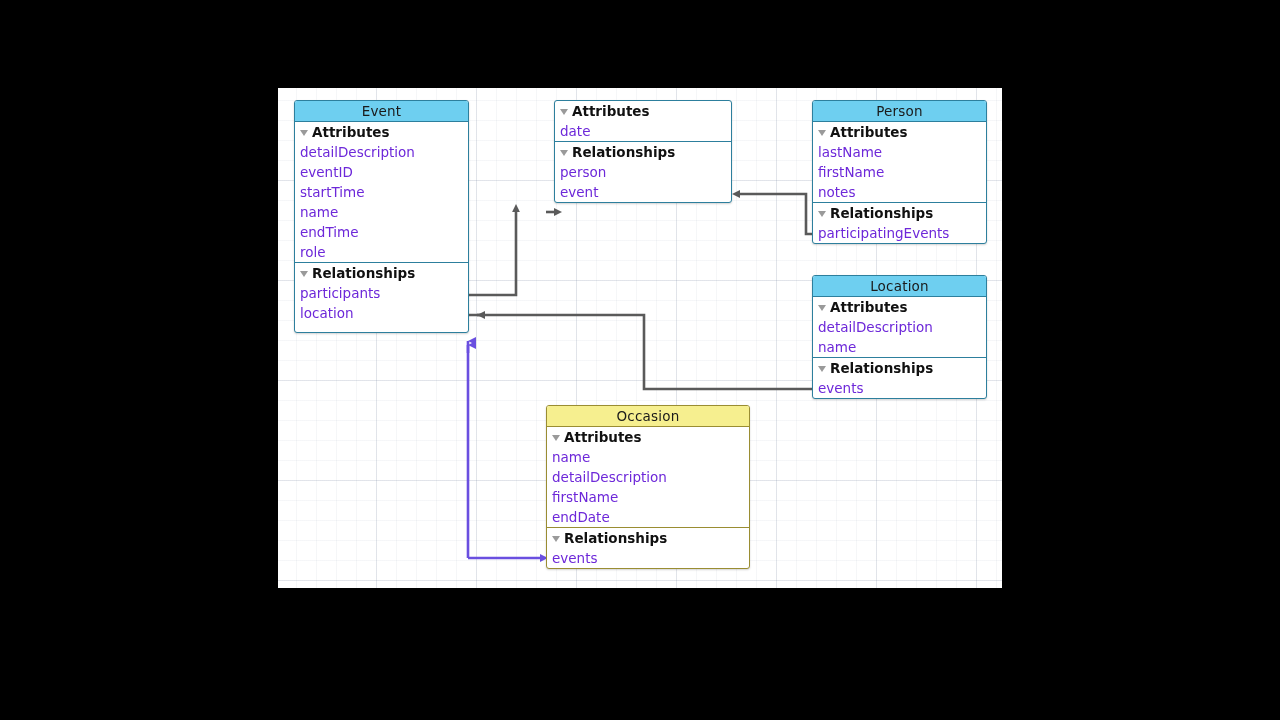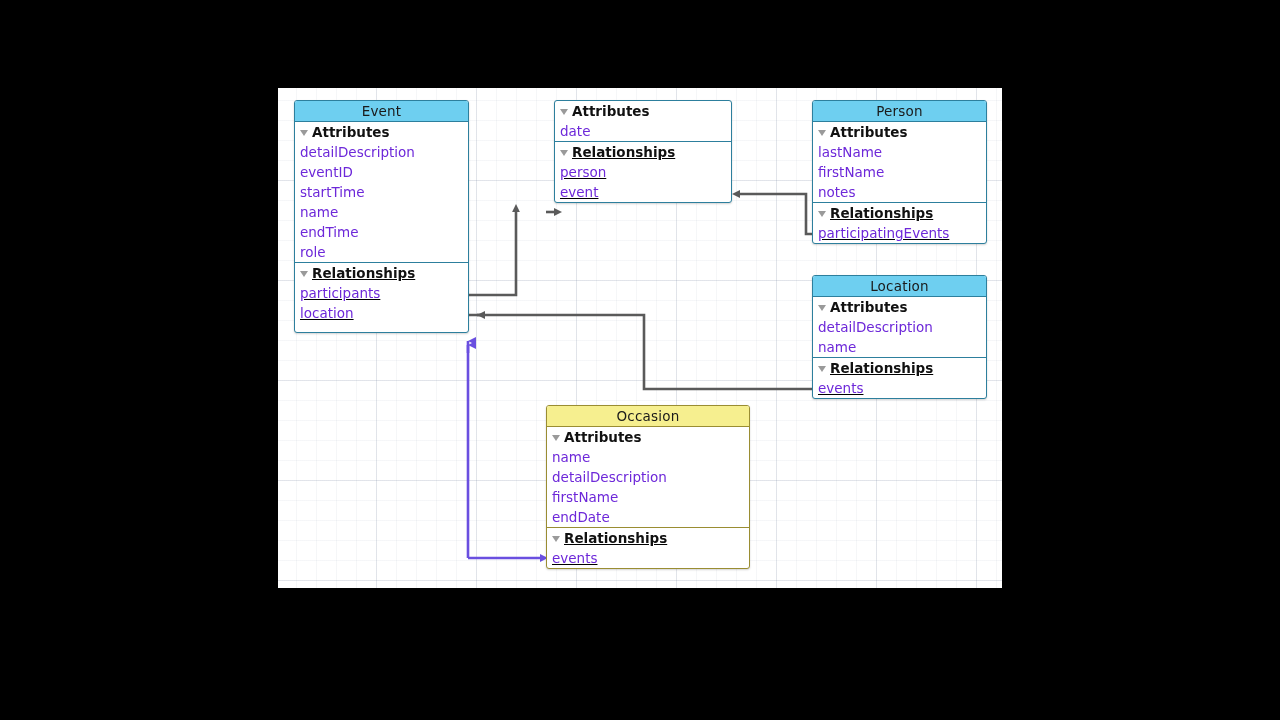--- a/index.html
+++ b/index.html
@@ -43,21 +43,21 @@
     font-size:13.5px;
     line-height:20px;
     height:20px;
     border-bottom:1.4px solid #2d7f9d;
     letter-spacing:.2px;
   }
   .entity.yellow .ent-title{background:#f6ef8f;border-bottom-color:#9a8d32;}
 
   .section{border-bottom:1.4px solid #2d7f9d;}
   .entity.yellow .section{border-bottom-color:#9a8d32;}
-  .section.last{border-bottom:none;text-decoration:underline;}
+  .section.last{border-bottom:none;}
 
   .grp{
     display:flex;align-items:center;gap:4px;
     font-size:13.5px;line-height:20px;height:20px;
     padding-left:5px;font-weight:bold;color:#111;
   }
   .tri{
     width:0;height:0;flex:0 0 auto;
     border-left:4.5px solid transparent;
     border-right:4.5px solid transparent;

